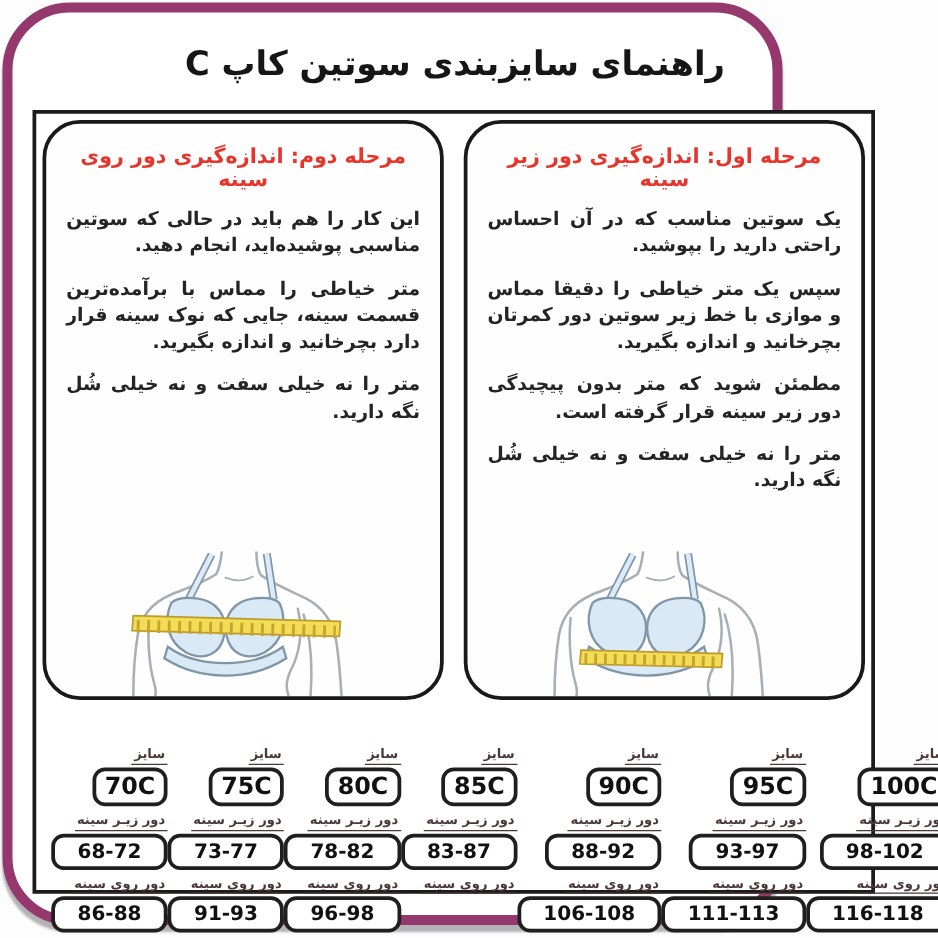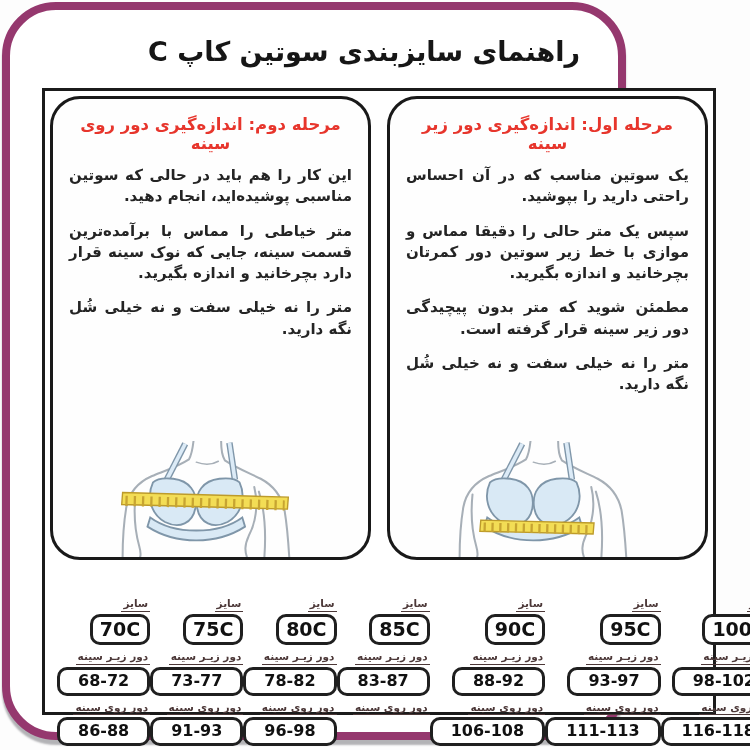--- a/index.html
+++ b/index.html
@@ -22,21 +22,21 @@
     position: absolute;
     top: 26px; right: 38px;
     direction: rtl;
     font-size: 27px;
     font-weight: bold;
     color: #161616;
     letter-spacing: 0;
   }
   .outer-box {
     position: absolute;
-    left: 32px; top: 78px;
+    left: 16px; top: 78px;
     width: 674px; height: 627px;
     border: 3px solid #1b1b1b;
     background: #fff;
   }
   .panels-row {
     display: flex;
     gap: 16px;
     padding: 5px;
   }
   .panel {
@@ -165,21 +165,21 @@
               <path d="M24,56 L204,61 L203,74 L23,69 Z" fill="#f3dd55" stroke="#bd9b2b" stroke-width="1.5"></path>
               <line x1="27" y1="65" x2="200" y2="70" stroke="#c7a431" stroke-width="11" stroke-dasharray="2.5 6.5"></line>
             </g>
           </svg>
         </div>
       </section>
 
       <section class="panel">
         <h2>مرحله اول: اندازه‌گیری دور زیر سینه</h2>
         <p>یک سوتین مناسب که در آن احساس راحتی دارید را بپوشید.</p>
-        <p>سپس یک متر حالی را دقیقا مماس و موازی با خط زیر سوتین دور کمرتان بچرخانید و اندازه بگیرید.</p>
+        <p>سپس یک متر خیاطی را دقیقا مماس و موازی با خط زیر سوتین دور کمرتان بچرخانید و اندازه بگیرید.</p>
         <p>مطمئن شوید که متر بدون پیچیدگی دور زیر سینه قرار گرفته است.</p>
         <p>متر را نه خیلی سفت و نه خیلی شُل نگه دارید.</p>
         <div class="figure">
           <svg width="228" height="116" viewBox="0 0 240 126" aria-hidden="true">
             <g fill="none" stroke="#a7afb7" stroke-width="2.2" stroke-linecap="round">
               <path d="M101,0 C100,9 99,15 96,20 C84,28 68,33 56,38 C40,45 31,56 28,72 C25,90 24,108 24,126"></path>
               <path d="M131,0 C131,9 132,16 135,21 C147,29 162,35 174,41 C189,49 197,61 200,76 C203,94 204,110 205,126"></path>
               <path d="M172,55 C178,74 180,98 178,126"></path>
               <path d="M167,50 C172,70 168,90 161,103 C156,114 157,120 159,126"></path>
               <path d="M38,58 C36,78 38,100 42,114 C44,121 44,123 43,126"></path>

